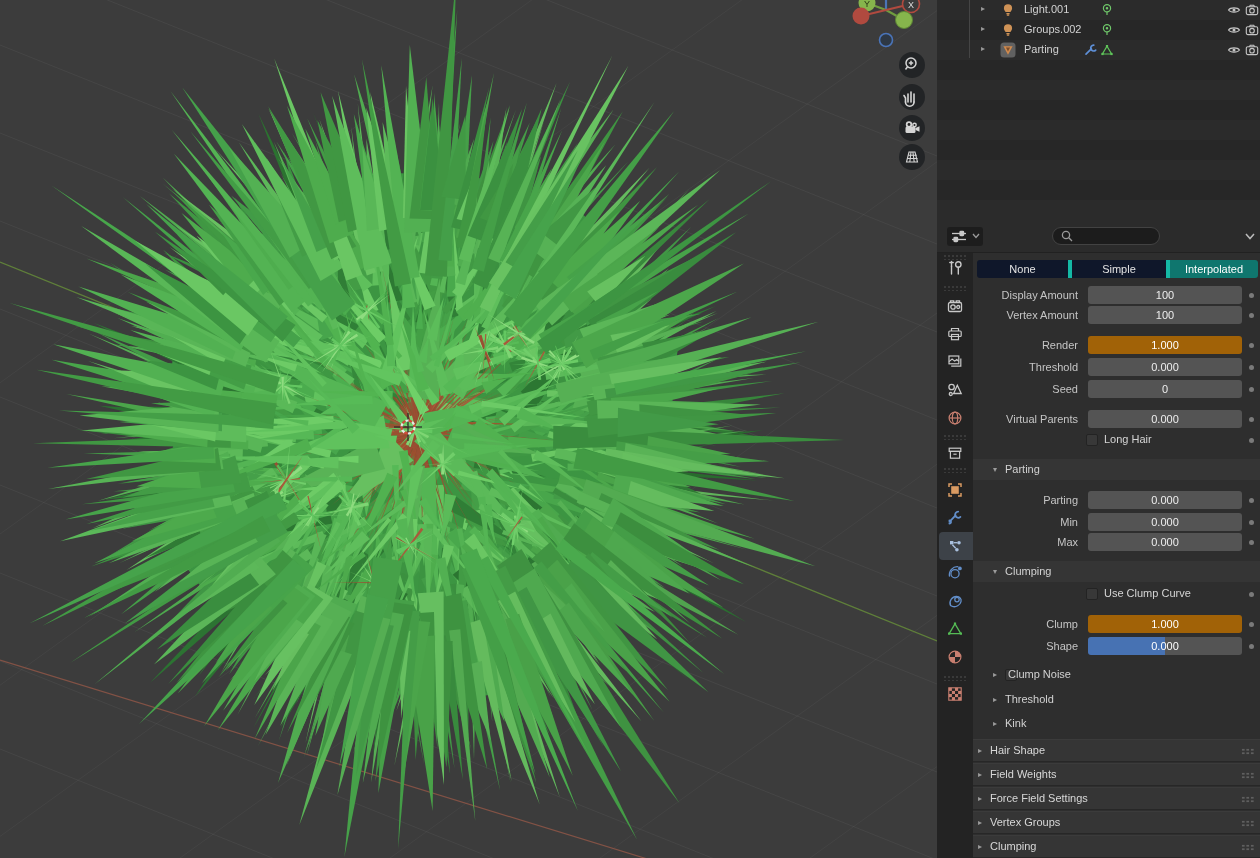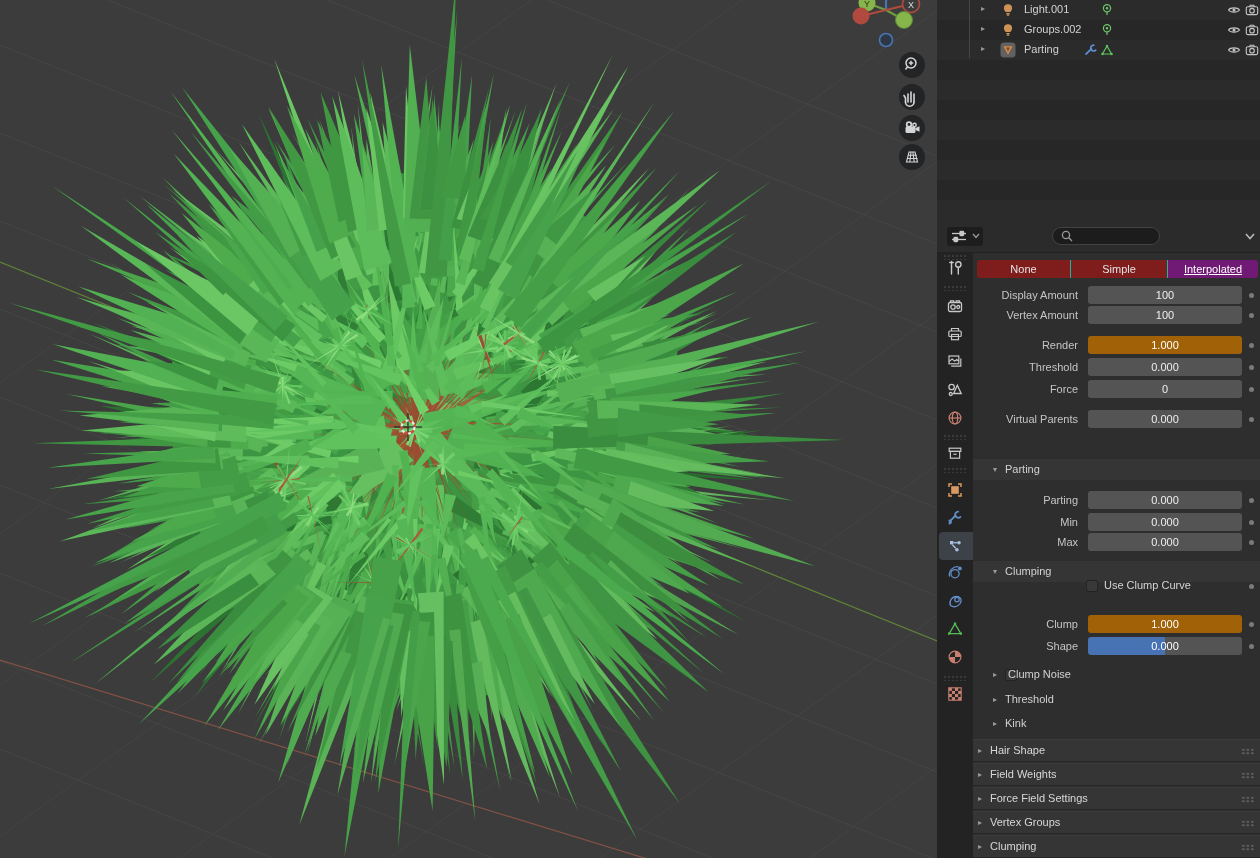--- a/index.html
+++ b/index.html
@@ -31,23 +31,23 @@
 .cb{position:absolute;width:12px;height:12px;background:#383838;border:1px solid #232323;border-radius:2px;box-sizing:border-box;}
 .cblbl{position:absolute;top:2px;color:#d5d5d5;}
 .subhdr-band{position:absolute;left:0;top:-2px;width:287px;height:21px;background:#353535;}
 .tri{position:absolute;color:#9b9b9b;font-size:8px;top:4px;}
 .shlbl{position:absolute;top:2px;color:#d2d2d2;}
 .panelrow{position:absolute;left:0;width:287px;height:23px;background:#353535;border-top:1px solid #3b3b3b;border-bottom:1px solid #272727;box-sizing:border-box;}
 .panelrow .tri{left:5px;top:6px;}
 .panelrow .shlbl{left:17px;top:4px;color:#d8d8d8;}
 .grip{position:absolute;left:268px;top:8px;width:14px;height:7px;background-image:radial-gradient(#5f5f5f 35%,transparent 36%);background-size:4.5px 3.5px;}
 .seg{position:absolute;left:4px;top:0;width:281px;height:18px;display:flex;border-radius:3px;overflow:hidden;}
-.seg div{height:18px;line-height:18px;text-align:center;background:#7f1d1d;color:#e3e3e3;border-right:1px solid #14b8a6;}
+.seg div{height:18px;line-height:18px;text-align:center;background:#0f172a;color:#e3e3e3;border-right:4px solid #14b8a6;}
 .seg div:last-child{border-right:none;}
-.seg div.sel{background:#701a75;color:#fff;text-decoration:underline;}
+.seg div.sel{background:#0f766e;color:#fff;}
 .navbtn{position:absolute;width:26px;height:26px;border-radius:50%;background:rgba(31,33,36,0.9);}
 #vline{position:absolute;left:32px;top:0;width:1px;height:58px;background:#454545;}
 </style>
 </head>
 <body>
 
 <div id="app">
   <div id="viewport" class="abs">
     <svg id="vpsvg" width="937" height="858">
         <rect width="937" height="858" fill="#3c3c3c"></rect>
@@ -2256,27 +2256,32 @@
       <div class="flabel">Render</div>
       <div class="field blue">1.000</div>
       <div class="deco"></div>
           </div>
           <div class="prow" style="top:105px;height:18px">
       <div class="flabel">Threshold</div>
       <div class="field">0.000</div>
       <div class="deco"></div>
           </div>
           <div class="prow" style="top:127px;height:18px">
-      <div class="flabel">Force</div>
+      <div class="flabel">Seed</div>
       <div class="field">0</div>
       <div class="deco"></div>
           </div>
           <div class="prow" style="top:157px;height:18px">
       <div class="flabel">Virtual Parents</div>
       <div class="field">0.000</div>
+      <div class="deco"></div>
+          </div>
+          <div class="prow" style="top:178px;height:18px">
+      <div class="cb" style="left:113px;top:3px"></div>
+      <div class="cblbl" style="left:131px">Long Hair</div>
       <div class="deco"></div>
           </div>
           <div class="prow" style="top:208px;height:18px">
             <div class="subhdr-band"></div>
       <span class="tri" style="left:20px">▾</span>
       <span class="shlbl" style="left:32px">Parting</span>
           </div>
           <div class="prow" style="top:238px;height:18px">
       <div class="flabel">Parting</div>
       <div class="field">0.000</div>
@@ -2290,21 +2295,21 @@
           <div class="prow" style="top:280px;height:18px">
       <div class="flabel">Max</div>
       <div class="field">0.000</div>
       <div class="deco"></div>
           </div>
           <div class="prow" style="top:310px;height:18px">
             <div class="subhdr-band"></div>
       <span class="tri" style="left:20px">▾</span>
       <span class="shlbl" style="left:32px">Clumping</span>
           </div>
-          <div class="prow" style="top:324px;height:18px">
+          <div class="prow" style="top:332px;height:18px">
       <div class="cb" style="left:113px;top:3px"></div>
       <div class="cblbl" style="left:131px">Use Clump Curve</div>
       <div class="deco"></div>
           </div>
           <div class="prow" style="top:362px;height:18px">
       <div class="flabel">Clump</div>
       <div class="field blue">1.000</div>
       <div class="deco"></div>
           </div>
           <div class="prow" style="top:384px;height:18px">

